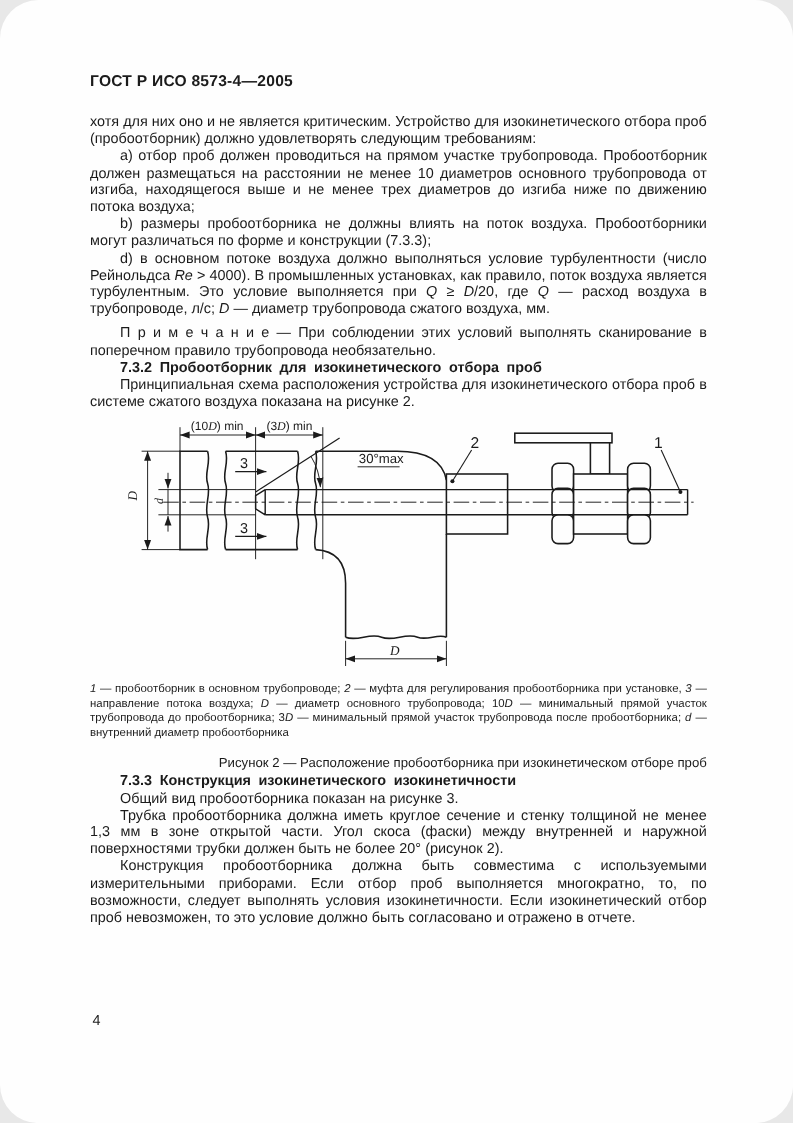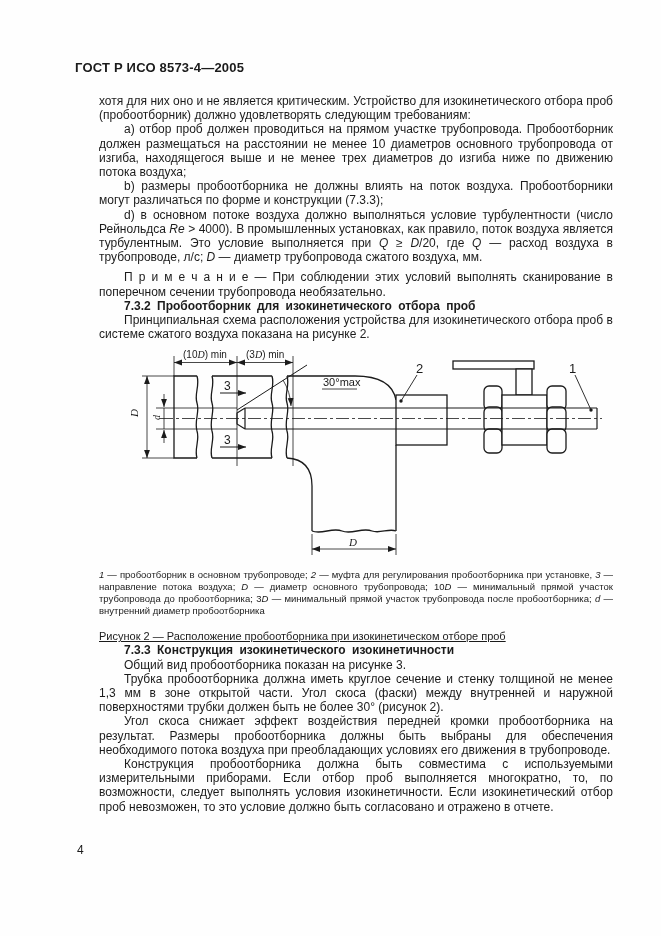--- a/index.html
+++ b/index.html
@@ -1,53 +1,54 @@
 <!DOCTYPE html>
 <html><head>
 <meta charset="utf-8">
 <style>
   html,body { margin:0; padding:0; background:#e8e8e8; }
   .page {
     position:relative; width:661px; height:936px; margin:0 auto;
     background:#fefefe; color:#1b1b1b; overflow:hidden;
     font-family:"Liberation Sans", sans-serif;
+    border-radius:32px;
   }
   .doc-header {
     position:absolute; left:75px; top:60px;
     font-size:13px; font-weight:bold; letter-spacing:0.2px;
   }
-  .content { position:absolute; left:75px; top:94px; width:514px;margin-left:24px; }
+  .content { position:absolute; left:75px; top:94px; width:514px; }
   .content p { margin:0; font-size:12px; line-height:14.2px; text-align:justify; text-indent:25px; }
   p.continuation { text-indent:0; }
   .note { font-size:11px; line-height:13px; margin-top:6px !important; }
   .subheading {
     font-size:12px; line-height:14.2px; font-weight:bold;
     margin:5px 0 0 0; text-indent:25px; word-spacing:3px; text-align:left;
   }
   .figure-wrap { margin:2px 0 0 -5px; width:530px; height:225px;text-align:center; }
   .figure-legend { font-size:9.5px; line-height:12px; text-align:justify; margin-top:1px; }
-  .figure-caption { font-size:11px; line-height:13px; text-align:left; margin-top:13px;text-decoration:underline; }
+  .figure-caption { font-size:11px; line-height:13px; text-align:right; margin-top:13px; }
   .h733 { margin-top:31px; }
   .page-number { position:absolute; left:77px; top:843px; font-size:12px; }
   svg text { font-family:"Liberation Sans", sans-serif; fill:#1b1b1b; }
   .dim-serif { font-family:"Liberation Serif", serif; font-style:italic; }
 </style>
 </head>
 <body>
 
 <div class="page">
 
   <div class="doc-header">ГОСТ Р ИСО 8573-4—2005</div>
 
   <div class="content">
     <p class="continuation">хотя для них оно и не является критическим. Устройство для изокинетического отбора проб (пробоотборник) должно удовлетворять следующим требованиям:</p>
     <p>a) отбор проб должен проводиться на прямом участке трубопровода. Пробоотборник должен размещаться на расстоянии не менее 10 диаметров основного трубопровода от изгиба, находящегося выше и не менее трех диаметров до изгиба ниже по движению потока воздуха;</p>
     <p>b) размеры пробоотборника не должны влиять на поток воздуха. Пробоотборники могут различаться по форме и конструкции (7.3.3);</p>
     <p><span>d) в основном потоке воздуха должно выполняться условие турбулентности (число Рейнольдса </span><span style="font-style: italic;">Re</span><span> &gt; 4000). В промышленных установках, как правило, поток воздуха является турбулентным. Это условие выполняется при </span><span style="font-style: italic;">Q</span><span> ≥ </span><span style="font-style: italic;">D</span><span>/20, где </span><span style="font-style: italic;">Q</span><span> — расход воздуха в трубопроводе, л/с; </span><span style="font-style: italic;">D</span><span> — диаметр трубопровода сжатого воздуха, мм.</span></p>
-    <p class="note">П р и м е ч а н и е — При соблюдении этих условий выполнять сканирование в поперечном сечении трубопровода необязательно.</p>
+    <p class="note">П р и м е ч а н и е — При соблюдении этих условий выполнять сканирование в поперечном правило трубопровода необязательно.</p>
     <p class="subheading">7.3.2 Пробоотборник для изокинетического отбора проб</p>
     <p>Принципиальная схема расположения устройства для изокинетического отбора проб в системе сжатого воздуха показана на рисунке 2.</p>
 
     <div class="figure-wrap">
       <svg width="530" height="225" viewBox="0 0 530 225">
         <defs>
           <marker id="arE" markerWidth="9" markerHeight="7" refX="8" refY="3.5" orient="auto" markerUnits="userSpaceOnUse">
             <path d="M0,0.6 L8,3.5 L0,6.4 z" fill="#1b1b1b"></path>
           </marker>
           <marker id="arS" markerWidth="9" markerHeight="7" refX="1" refY="3.5" orient="auto" markerUnits="userSpaceOnUse">
@@ -141,19 +142,18 @@
         <text class="dim-serif" x="60" y="79" font-size="10" transform="rotate(-90 62 75)">d</text>
         <text class="dim-serif" x="255" y="203" font-size="11">D</text>
       </svg>
     </div>
 
     <div class="figure-legend"><span style="font-style: italic;">1</span><span> — пробоотборник в основном трубопроводе; </span><span style="font-style: italic;">2</span><span> — муфта для регулирования пробоотборника при установке, </span><span style="font-style: italic;">3</span><span> — направление потока воздуха; </span><span style="font-style: italic;">D</span><span> — диаметр основного трубопровода; 10</span><span style="font-style: italic;">D</span><span> — минимальный прямой участок трубопровода до пробоотборника; 3</span><span style="font-style: italic;">D</span><span> — минимальный прямой участок трубопровода после пробоотборника; </span><span style="font-style: italic;">d</span><span> — внутренний диаметр пробоотборника</span></div>
     <div class="figure-caption">Рисунок 2 — Расположение пробоотборника при изокинетическом отборе проб</div>
 
     <p class="subheading h733">7.3.3 Конструкция изокинетического изокинетичности</p>
     <p>Общий вид пробоотборника показан на рисунке 3.</p>
-    <p>Трубка пробоотборника должна иметь круглое сечение и стенку толщиной не менее 1,3 мм в зоне открытой части. Угол скоса (фаски) между внутренней и наружной поверхностями трубки должен быть не более 30° (рисунок 2).</p>
-    <p>Угол скоса снижает эффект воздействия передней кромки пробоотборника на результат. Размеры пробоотборника должны быть выбраны для обеспечения необходимого потока воздуха при преобладающих условиях его движения в трубопроводе.</p>
+    <p>Трубка пробоотборника должна иметь круглое сечение и стенку толщиной не менее 1,3 мм в зоне открытой части. Угол скоса (фаски) между внутренней и наружной поверхностями трубки должен быть не более 20° (рисунок 2).</p>
     <p>Конструкция пробоотборника должна быть совместима с используемыми измерительными приборами. Если отбор проб выполняется многократно, то, по возможности, следует выполнять условия изокинетичности. Если изокинетический отбор проб невозможен, то это условие должно быть согласовано и отражено в отчете.</p>
   </div>
 
   <div class="page-number">4</div>
 </div>
 
 </body></html>

